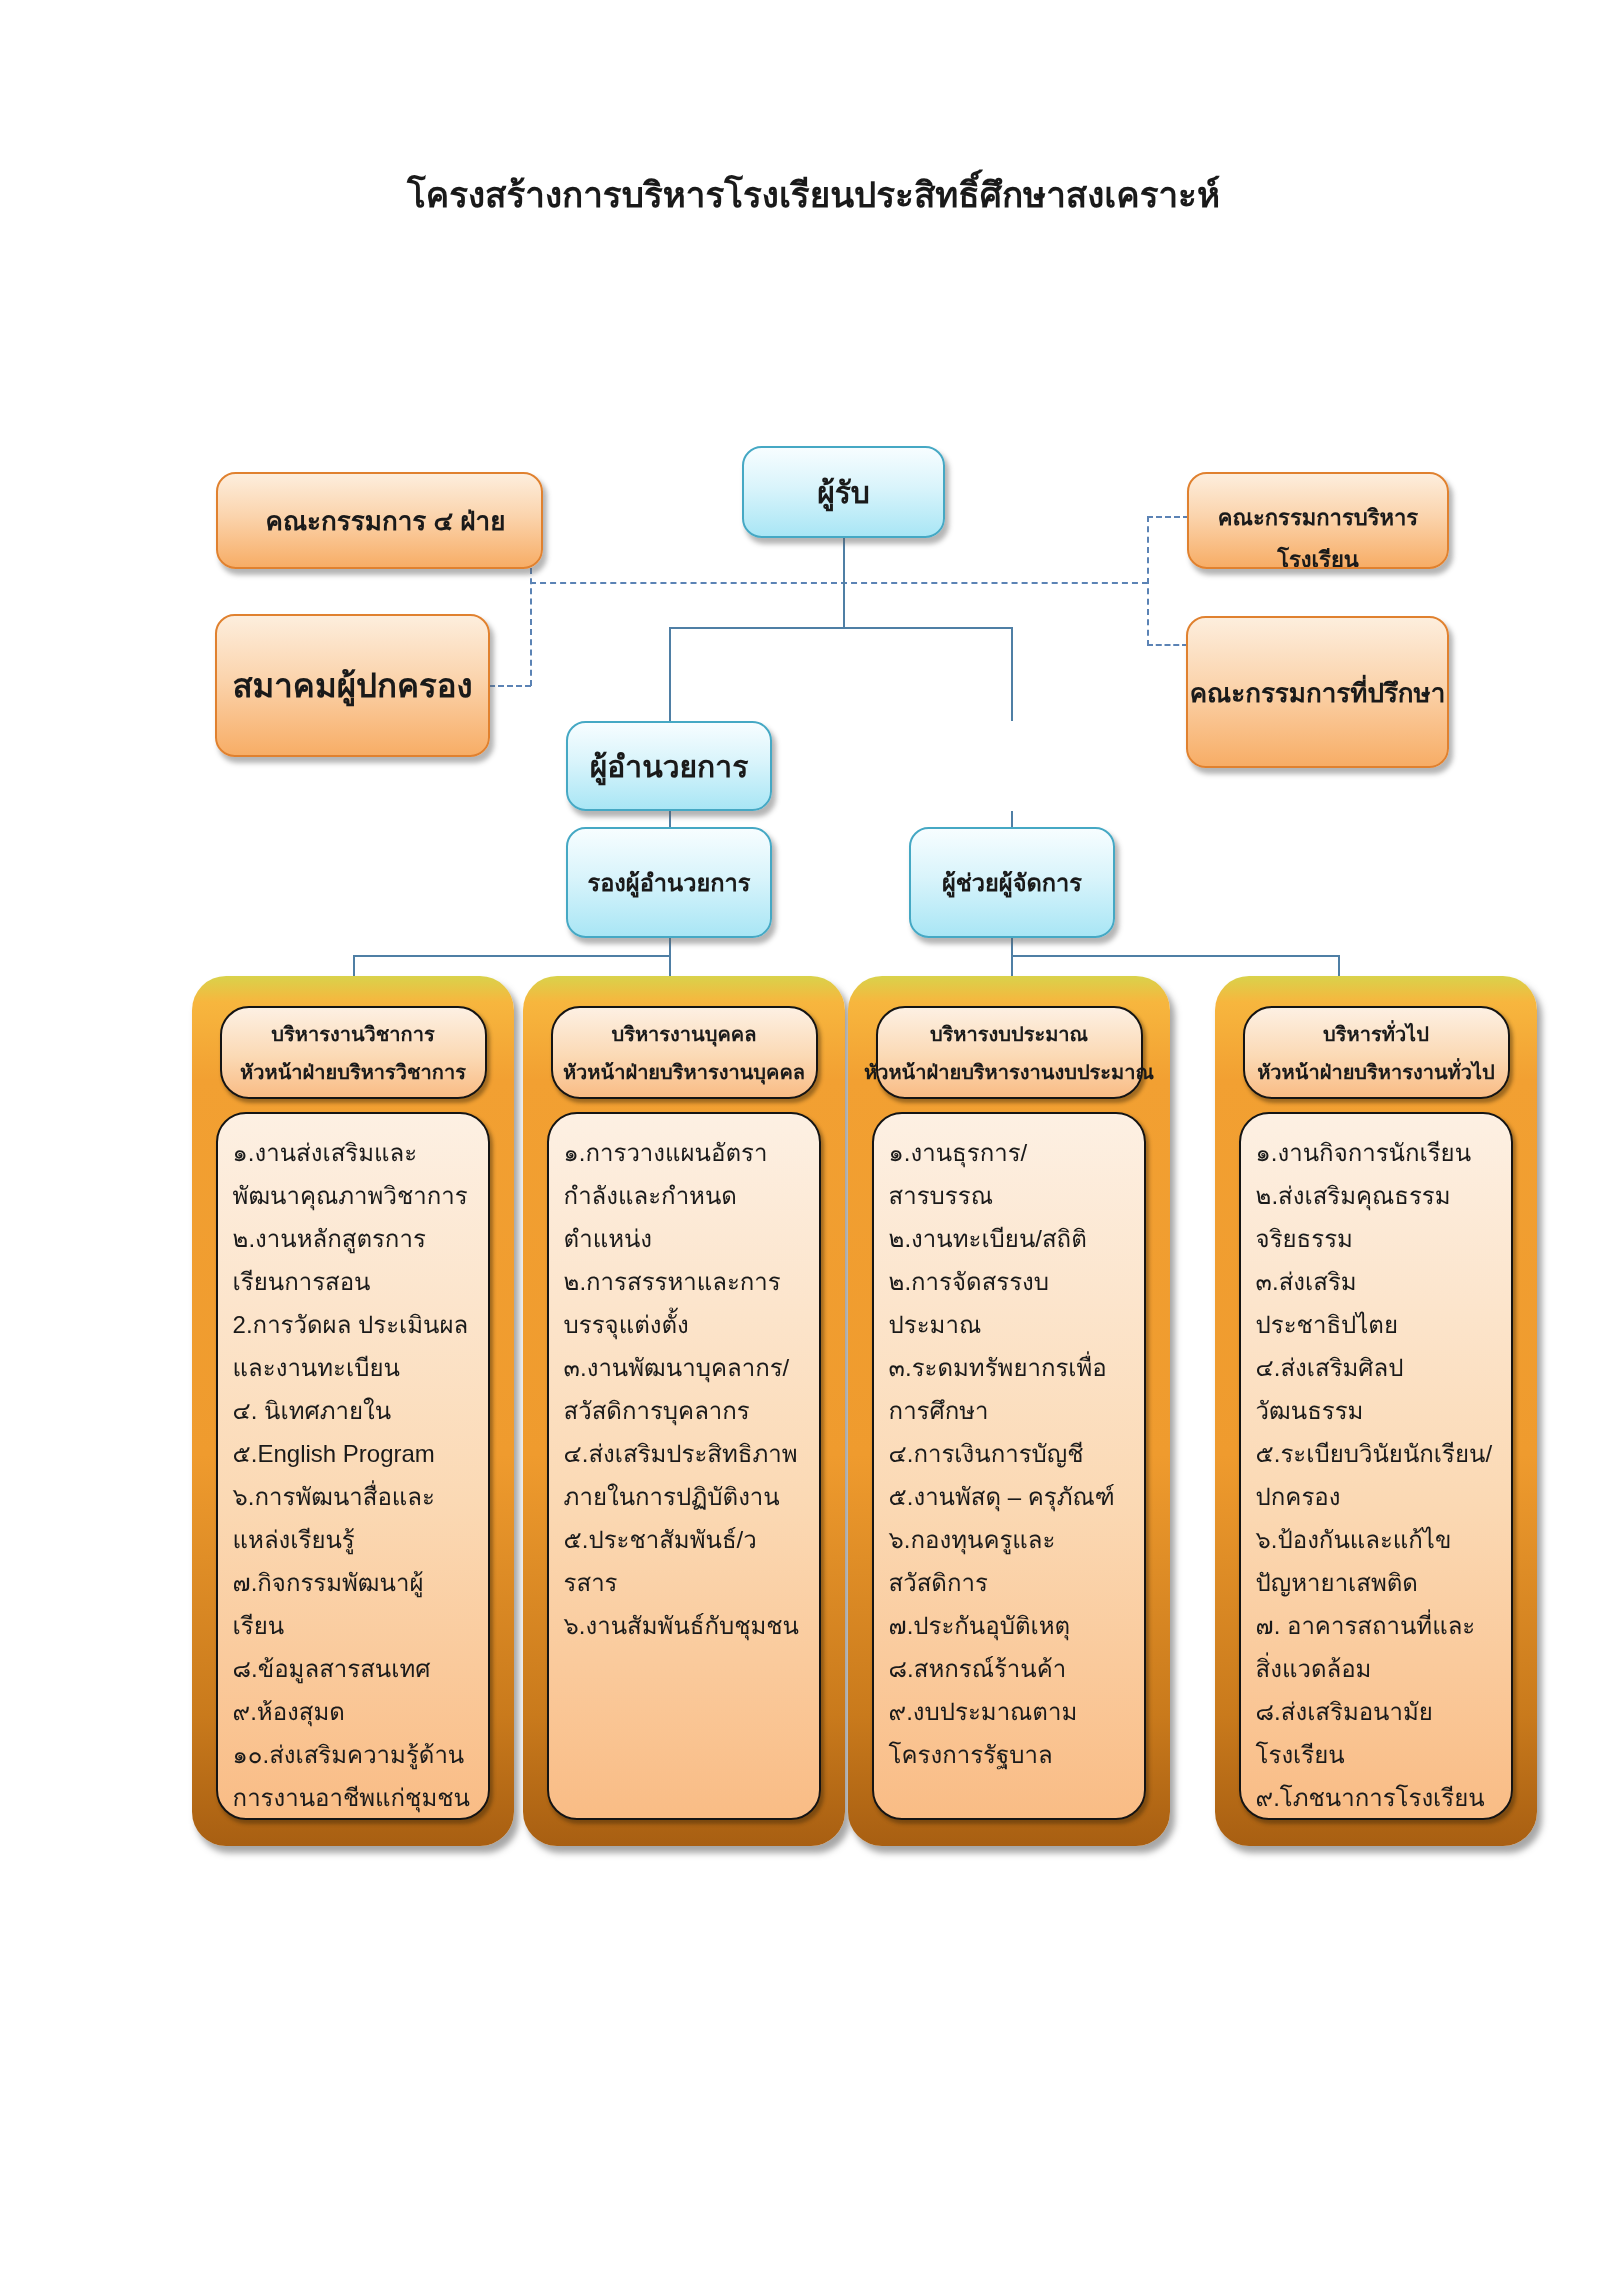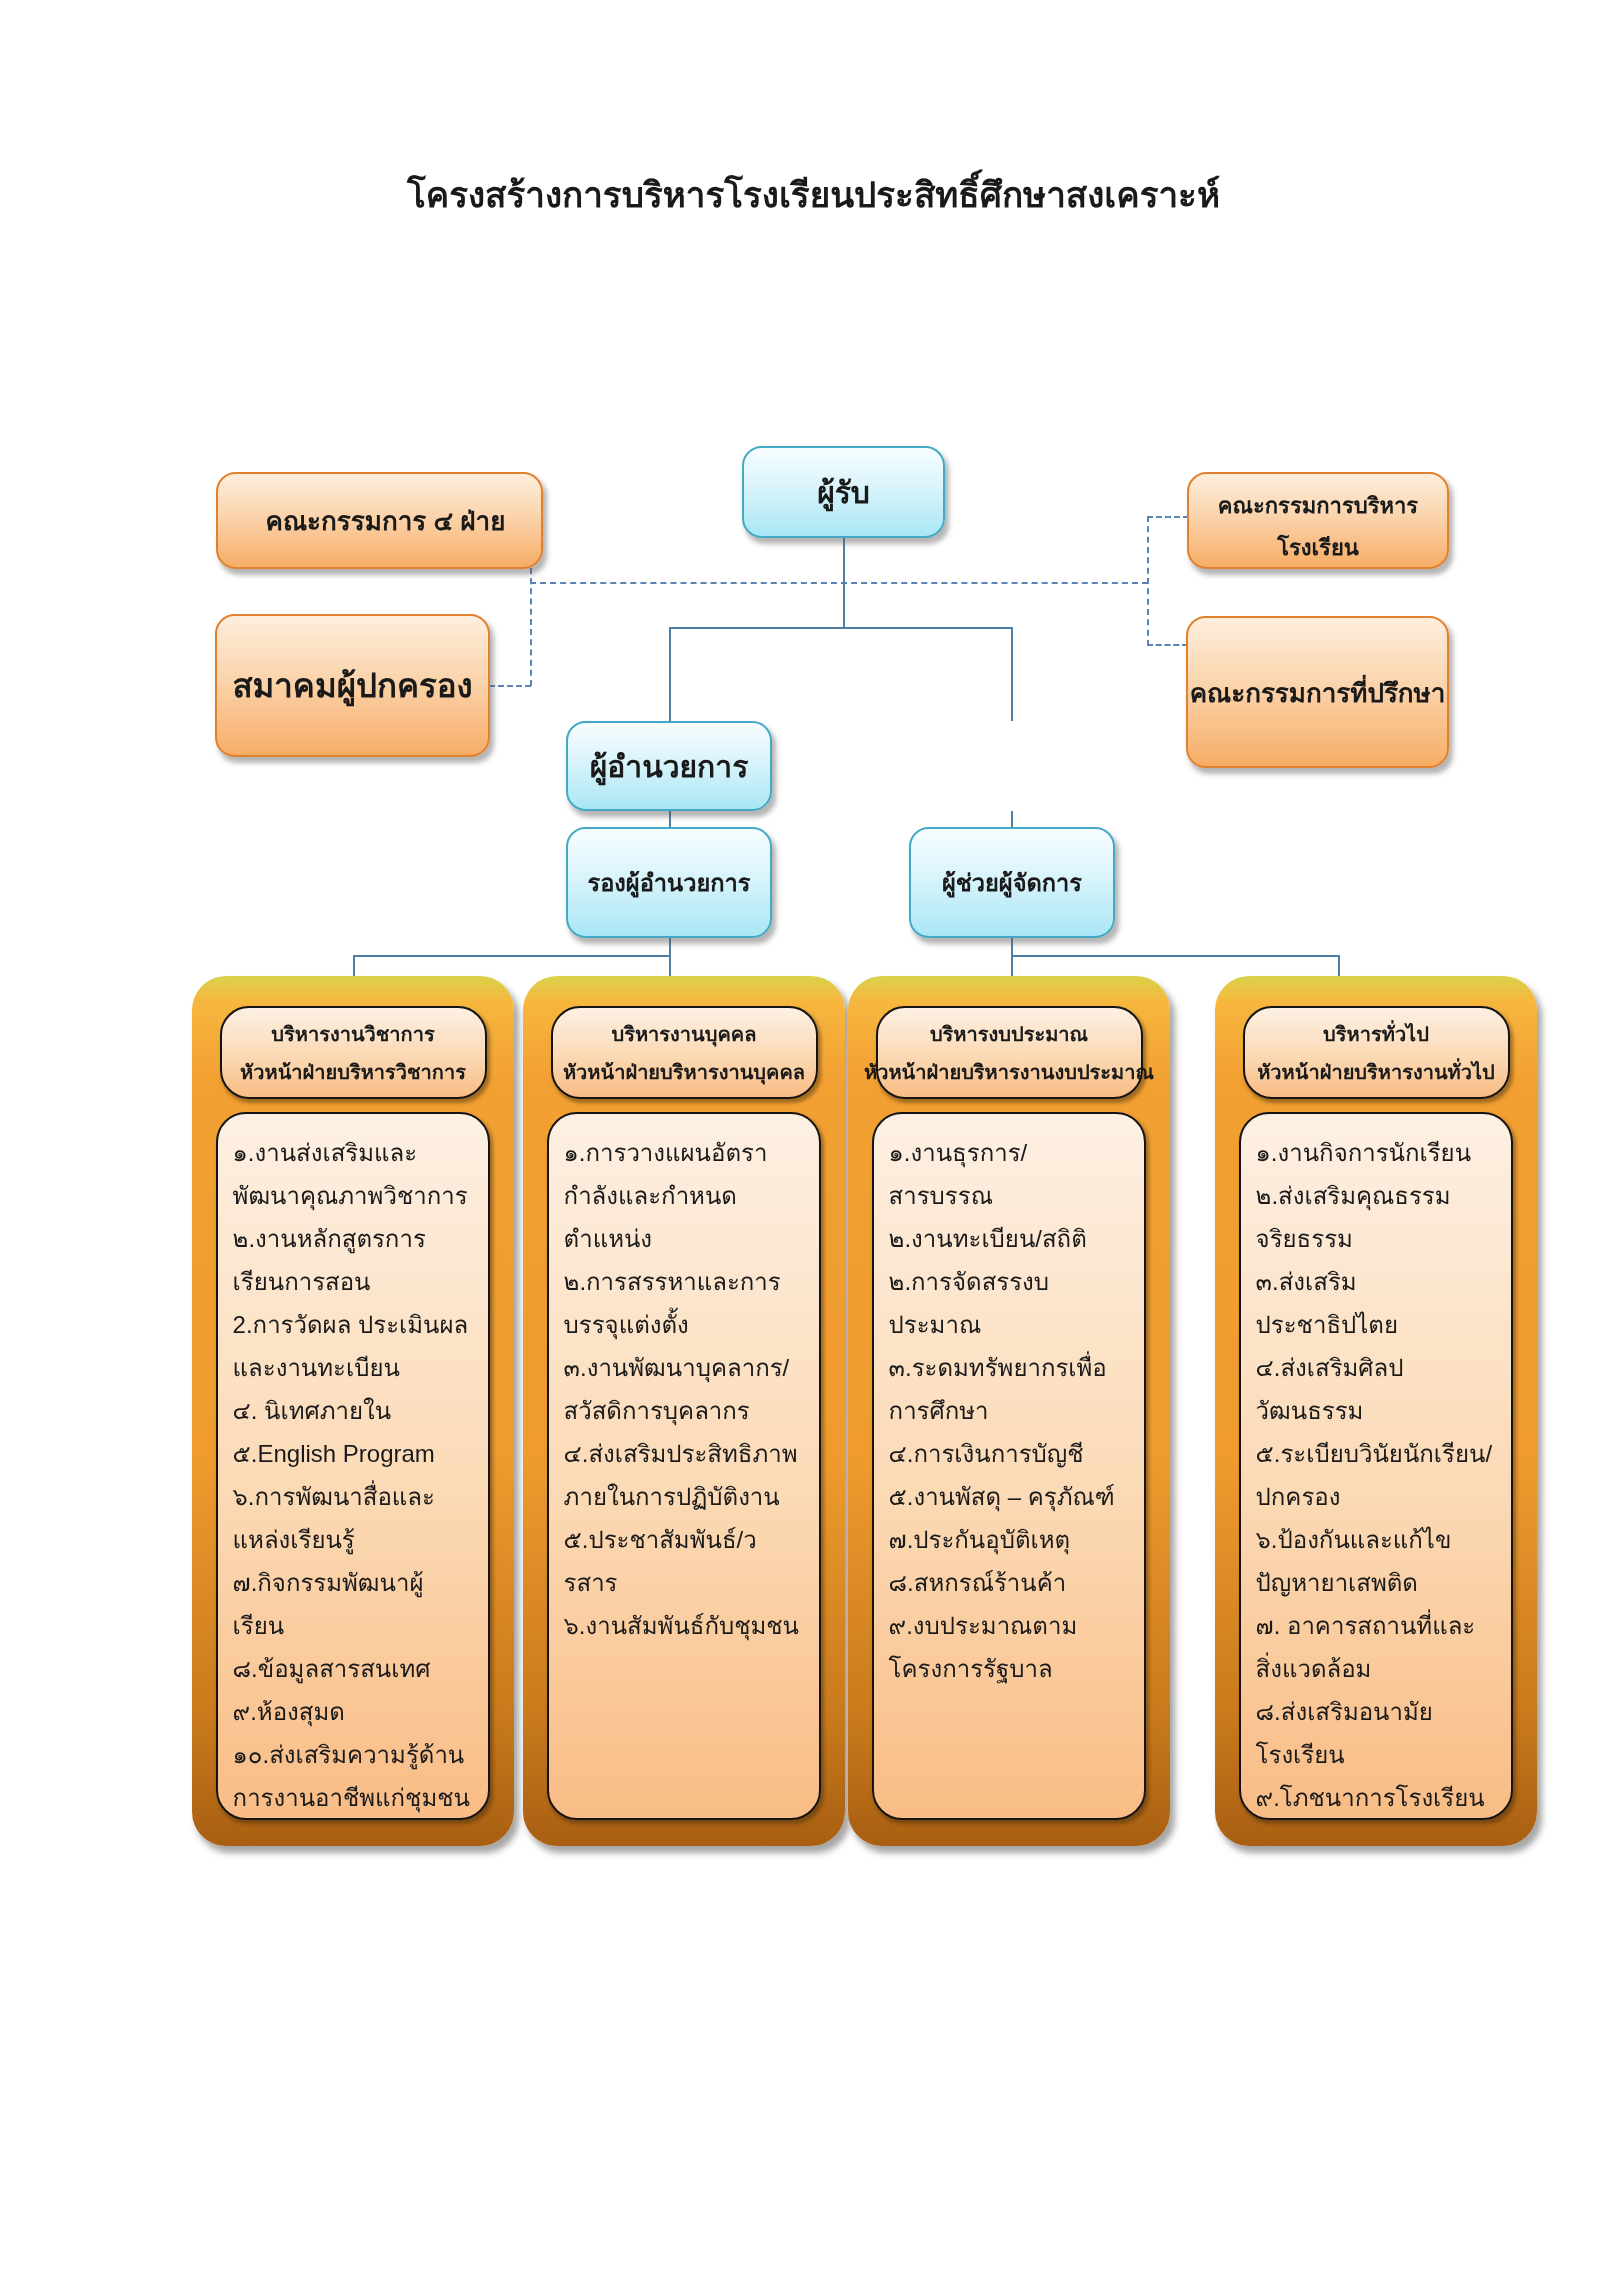--- a/index.html
+++ b/index.html
@@ -13,21 +13,21 @@
         box-shadow:3.9px 5.2px 5.2px rgba(90,90,90,.45);}
   .blue{border:2px solid #45a8c4;border-radius:19.6px;
         background:linear-gradient(180deg,#f7fdff 0%,#d9f4fb 45%,#a9e6f5 100%);}
   .orange{border:2px solid #e0812f;border-radius:19.6px;
         background:linear-gradient(180deg,#fdeedd 0%,#fbd4ad 45%,#f7ad66 100%);}
   .f46{font-size:30px;font-weight:bold;}
   .f40{font-size:26px;font-weight:bold;}
   .f50{font-size:33px;font-weight:bold;}
   .f36{font-size:23.6px;font-weight:bold;}
   .f34{font-size:22px;font-weight:bold;}
-  .two-line{flex-direction:column;overflow:hidden;justify-content:center;padding-top:13px;}
+  .two-line{flex-direction:column;overflow:hidden;justify-content:space-between;padding-top:23px;}
   .two-line div{line-height:42px;white-space:nowrap;}
   
   .lh{position:absolute;height:0;border-top:2px solid #4f7fa5;}
   .lv{position:absolute;width:0;border-left:2px solid #4f7fa5;}
   .dh{position:absolute;height:0;border-top:2.6px dashed #5b83b5;}
   .dv{position:absolute;width:0;border-left:2.6px dashed #5b83b5;}
   
   .col{position:absolute;top:976px;height:870px;width:322px;border-radius:34px;
        background:linear-gradient(180deg,#d9d24b 0%,#f7b63e 3%,#f2a032 12%,#ef9b2e 55%,#d8competent 0, #c97a1c 85%,#a85f12 100%);
        background:linear-gradient(180deg,#d9d24b 0%,#f7b63e 3%,#f2a032 12%,#ef9b2e 55%,#c97a1c 85%,#a85f12 100%);
@@ -128,20 +128,21 @@
       <div>บริหารงบประมาณ</div>
       <div>หัวหน้าฝ่ายบริหารงานงบประมาณ</div>
     </div>
     <div class="col-body">
         <div class="item">๑.งานธุรการ/สารบรรณ</div>
         <div class="item">๒.งานทะเบียน/สถิติ</div>
         <div class="item">๒.การจัดสรรงบประมาณ</div>
         <div class="item">๓.ระดมทรัพยากรเพื่อการศึกษา</div>
         <div class="item">๔.การเงินการบัญชี</div>
         <div class="item">๕.งานพัสดุ – ครุภัณฑ์</div>
+        <div class="item">๖.กองทุนครูและสวัสดิการ</div>
         <div class="item">๗.ประกันอุบัติเหตุ</div>
         <div class="item">๘.สหกรณ์ร้านค้า</div>
         <div class="item">๙.งบประมาณตามโครงการรัฐบาล</div>
       </div>
   </div>
 
   <div class="col" style="left:1179px;margin-left:36px;">
     <div class="col-header">
       <div>บริหารทั่วไป</div>
       <div>หัวหน้าฝ่ายบริหารงานทั่วไป</div>

